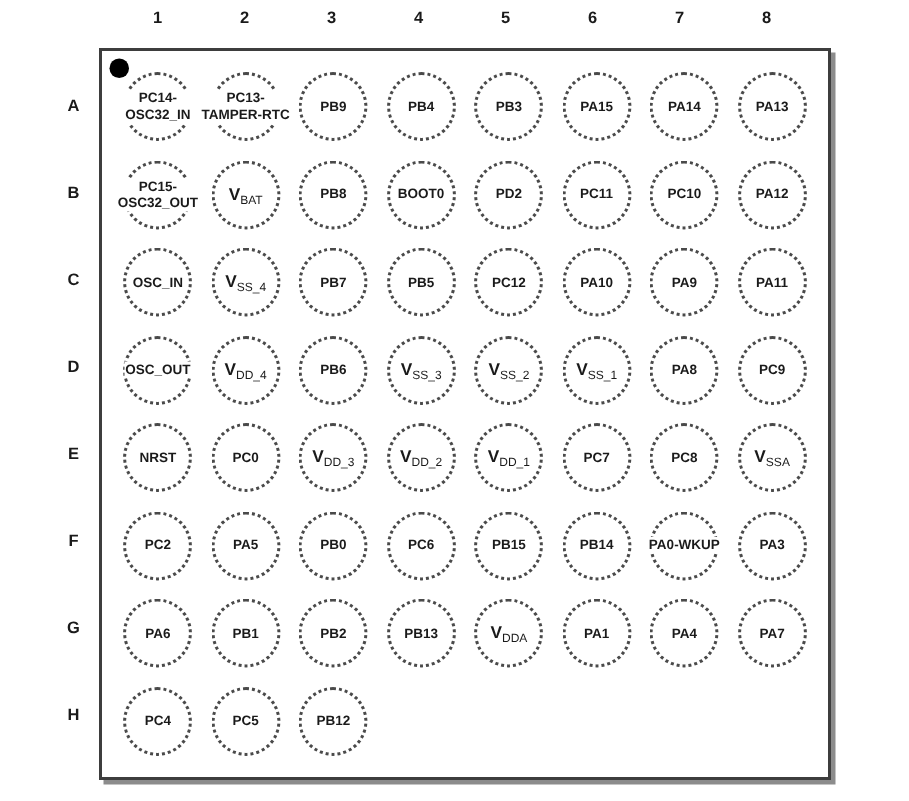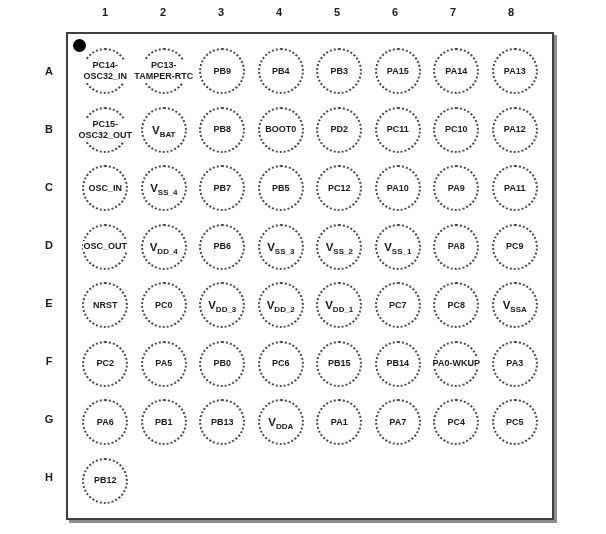--- a/index.html
+++ b/index.html
@@ -100,21 +100,21 @@
     white-space: nowrap;
     background: #ffffff;
     padding: 0 1px;
   }
   .v-main {
     font-size: 11.5px;
     font-weight: bold;
   }
   .v-sub {
     font-size: 8px;
-    font-weight: bold;
+    font-weight: normal;
     line-height: 0;
   }
 </style>
 </head>
 <body>
 
 <div class="canvas">
   <div class="col-labels" id="col-labels">
       <span class="col-label">1</span>
       <span class="col-label">2</span>
@@ -383,31 +383,41 @@
             <span class="ball-label">PA6</span>
           </div>
         </div>
         <div class="cell">
           <div class="ball">
             <span class="ball-label">PB1</span>
           </div>
         </div>
         <div class="cell">
           <div class="ball">
+            <span class="ball-label">PB2</span>
+          </div>
+        </div>
+        <div class="cell">
+          <div class="ball">
             <span class="ball-label">PB13</span>
           </div>
         </div>
         <div class="cell">
           <div class="ball">
             <span class="ball-label"><span class="v-main">V</span><sub class="v-sub">DDA</sub></span>
           </div>
         </div>
         <div class="cell">
           <div class="ball">
             <span class="ball-label">PA1</span>
+          </div>
+        </div>
+        <div class="cell">
+          <div class="ball">
+            <span class="ball-label">PA4</span>
           </div>
         </div>
         <div class="cell">
           <div class="ball">
             <span class="ball-label">PA7</span>
           </div>
         </div>
         <div class="cell">
           <div class="ball">
             <span class="ball-label">PC4</span>

